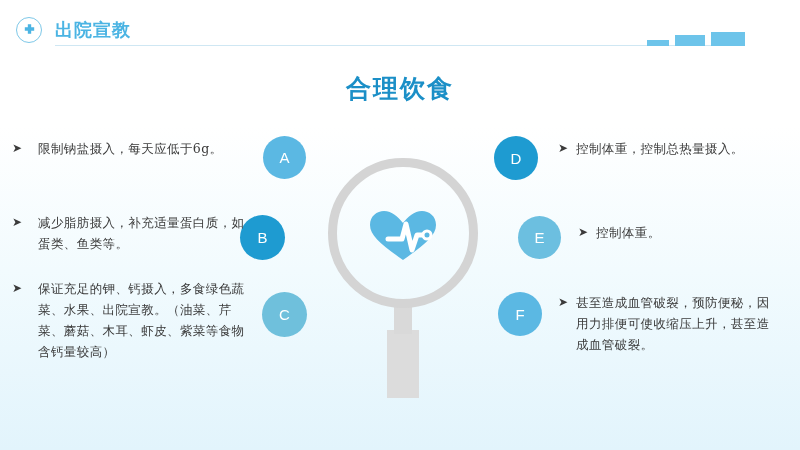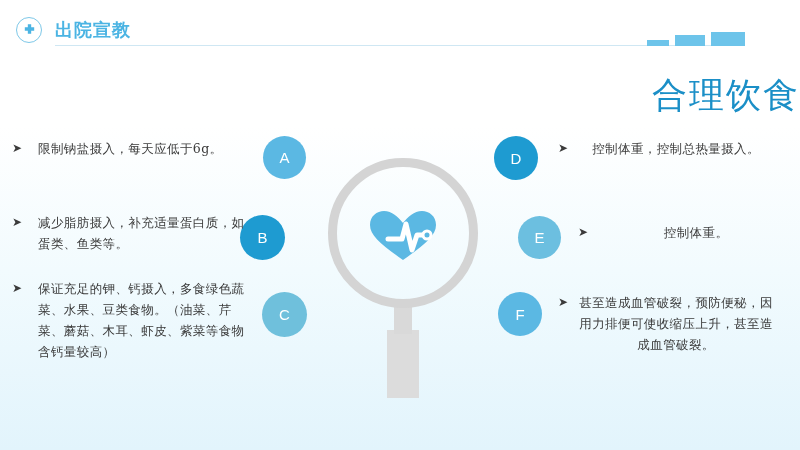--- a/index.html
+++ b/index.html
@@ -68,23 +68,23 @@
   .deco-bar.b1 { width: 22px; height: 6px; }
   .deco-bar.b2 { width: 30px; height: 11px; }
   .deco-bar.b3 { width: 34px; height: 14px; }
 
   
   .slide-title {
     position: absolute;
     top: 72px;
     left: 0;
     width: 800px;
-    text-align: right;
-    font-size: 35px;
-    font-weight: normal;
+    text-align: center;
+    font-size: 25px;
+    font-weight: bold;
     color: #1b8fc7;
     letter-spacing: 2px;
   }
 
   
   .magnifier {
     position: absolute;
     left: 328px;
     top: 158px;
     width: 150px;
@@ -150,21 +150,21 @@
     line-height: 20px;
   }
   .item .text {
     font-family: "DejaVu Serif", "Liberation Serif", serif;
     font-size: 12.5px;
     line-height: 21px;
     color: #3a3a3a;
     letter-spacing: 0.4px;
   }
   .col-left .text  { width: 215px; padding-left: 8px; }
-  .col-right .text { width: 200px; text-align: center; }
+  .col-right .text { width: 200px; }
 </style>
 </head>
 <body>
 
 <div class="header">
   <div class="logo-badge">
     <svg width="15" height="15" viewBox="0 0 16 16" aria-hidden="true">
       <path d="M6.2 1.4h3.6v3.2h3.2v3.6H9.8v3.2H6.2V8.2H3V4.6h3.2z" fill="#4bb4e3"></path>
     </svg>
   </div>
@@ -207,21 +207,21 @@
 <div class="item col-left" style="left:12px; top:212px;">
   <span class="arrow">➤</span>
   <span class="text">减少脂肪摄入，补充适量蛋白质，如蛋类、鱼类等。</span>
 </div>
 
 <div class="badge" style="left:262px; top:292px; width:45px; height:45px; background:#6fc0dc;">
   <span>C</span>
 </div>
 <div class="item col-left" style="left:12px; top:278px;">
   <span class="arrow">➤</span>
-  <span class="text">保证充足的钾、钙摄入，多食绿色蔬菜、水果、豆类食物。（油菜、芹菜、蘑菇、木耳、虾皮、紫菜等食物含钙量较高）</span>
+  <span class="text">保证充足的钾、钙摄入，多食绿色蔬菜、水果、出院宣教。（油菜、芹菜、蘑菇、木耳、虾皮、紫菜等食物含钙量较高）</span>
 </div>
 
 <div class="badge" style="left:494px; top:136px; width:44px; height:44px; background:#1e9bd1;">
   <span>D</span>
 </div>
 <div class="item col-right" style="left:558px; top:138px;">
   <span class="arrow">➤</span>
   <span class="text">控制体重，控制总热量摄入。</span>
 </div>
 

